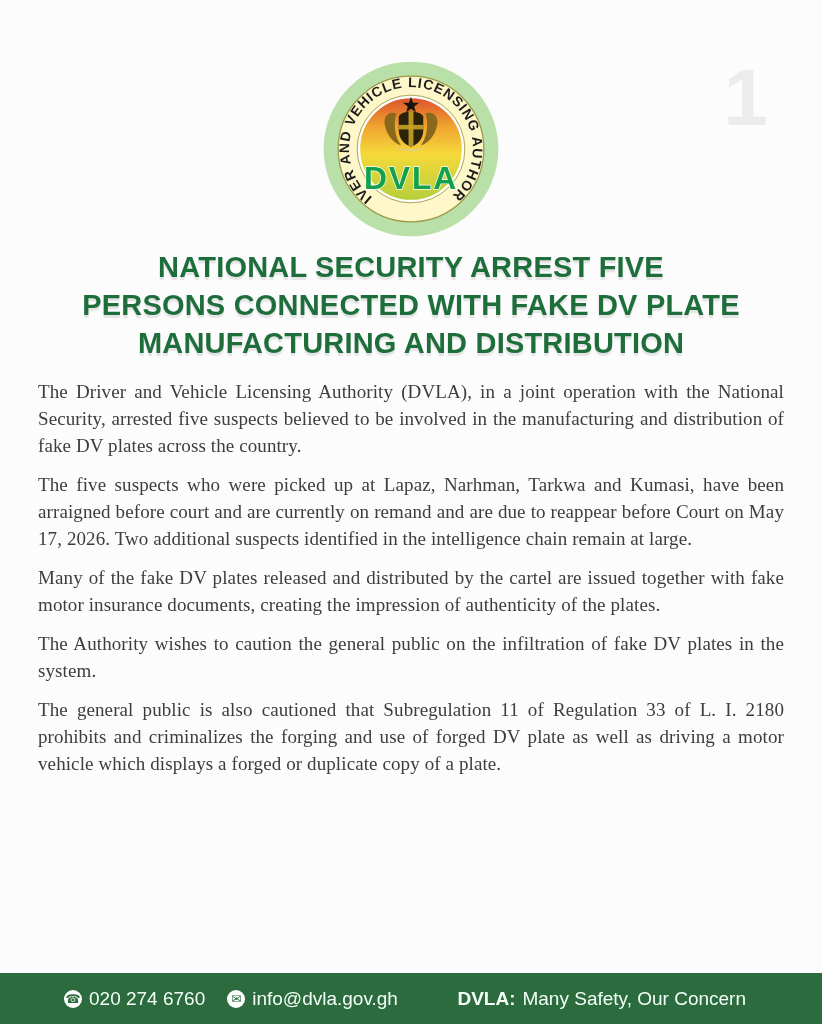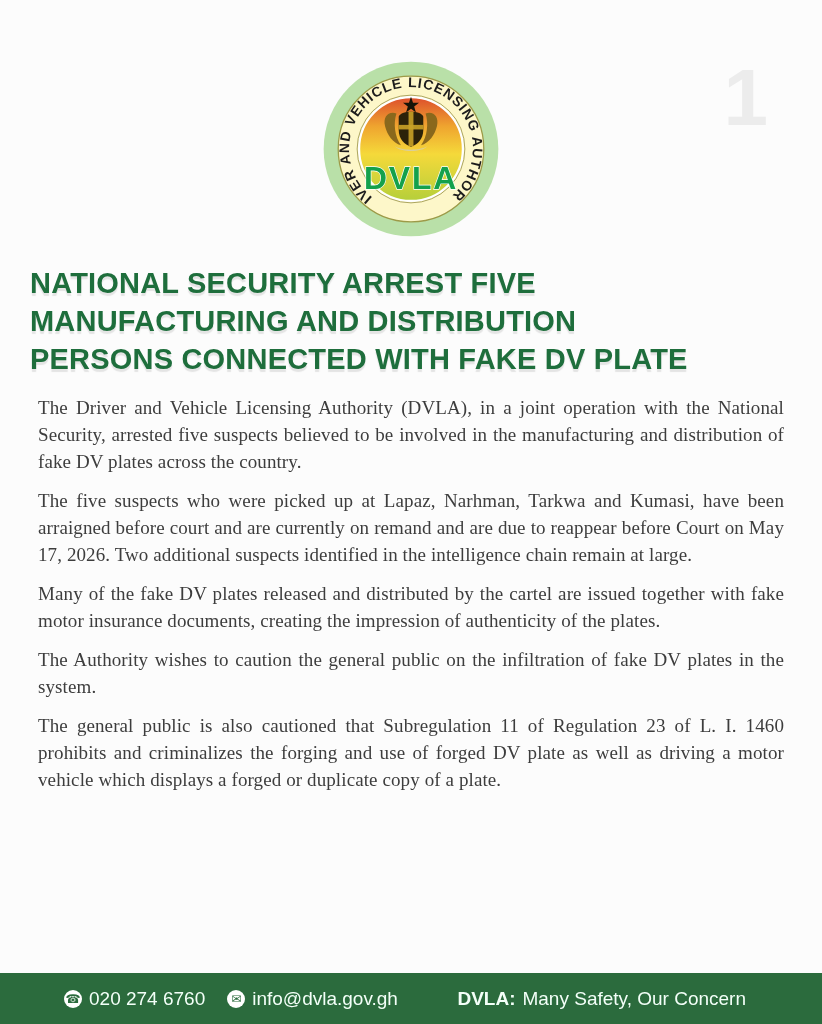--- a/index.html
+++ b/index.html
@@ -20,21 +20,22 @@
     font-weight: bold;
     color: #ececec;
     line-height: 1;
     user-select: none;
   }
   .logo-wrap {
     width: 182px;
     margin: 58px auto 0 auto;
   }
   .headline {
-    margin: 20px 30px 0 30px;
+    margin: 4px 30px 0 30px;
+    text-align: center;
     color: #1e6e3c;
     font-weight: bold;
     font-size: 29px;
     line-height: 38px;
     letter-spacing: 0.2px;
     text-shadow: 0 3px 1px rgba(120,120,120,0.18);
   }
   .headline span { display: block; }
   .body-copy {
     margin: 16px 38px 0 38px;
@@ -119,30 +120,30 @@
         <rect x="86.5" y="73.5" width="27" height="5" fill="#c9a227" opacity="0.9"></rect>
         <path d="M82,97 C90,102 110,102 118,97 C112,104 88,104 82,97 Z" fill="#d9cf9a"></path>
       </g>
 
       <text x="100" y="144" text-anchor="middle" font-size="35" font-weight="bold" fill="#14a14c" stroke="#ffffff" stroke-width="1.4" letter-spacing="2" font-family="Liberation Sans, DejaVu Sans, sans-serif" paint-order="stroke">DVLA</text>
     </svg>
   </div>
 
   <h1 class="headline">
     <span>NATIONAL SECURITY ARREST FIVE</span>
+    <span>PERSONS CONNECTED WITH FAKE DV PLATE</span>
     <span>MANUFACTURING AND DISTRIBUTION</span>
-    <span>PERSONS CONNECTED WITH FAKE DV PLATE</span>
   </h1>
 
   <div class="body-copy">
     <p>The Driver and Vehicle Licensing Authority (DVLA), in a joint operation with the National Security, arrested five suspects believed to be involved in the manufacturing and distribution of fake DV plates across the country.</p>
     <p>The five suspects who were picked up at Lapaz, Narhman, Tarkwa and Kumasi, have been arraigned before court and are currently on remand and are due to reappear before Court on May 17, 2026. Two additional suspects identified in the intelligence chain remain at large.</p>
     <p>Many of the fake DV plates released and distributed by the cartel are issued together with fake motor insurance documents, creating the impression of authenticity of the plates.</p>
     <p>The Authority wishes to caution the general public on the infiltration of fake DV plates in the system.</p>
-    <p>The general public is also cautioned that Subregulation 11 of Regulation 23 of L. I. 1460 prohibits and criminalizes the forging and use of forged DV plate as well as driving a motor vehicle which displays a forged or duplicate copy of a plate.</p>
+    <p>The general public is also cautioned that Subregulation 11 of Regulation 33 of L. I. 2180 prohibits and criminalizes the forging and use of forged DV plate as well as driving a motor vehicle which displays a forged or duplicate copy of a plate.</p>
   </div>
 
   <div class="footer">
     <div class="contact">
       <span class="contact-item">
         <span class="icon-circle">
             <span>☎</span>
           </span>
         <span>020 274 6760</span>
       </span>

